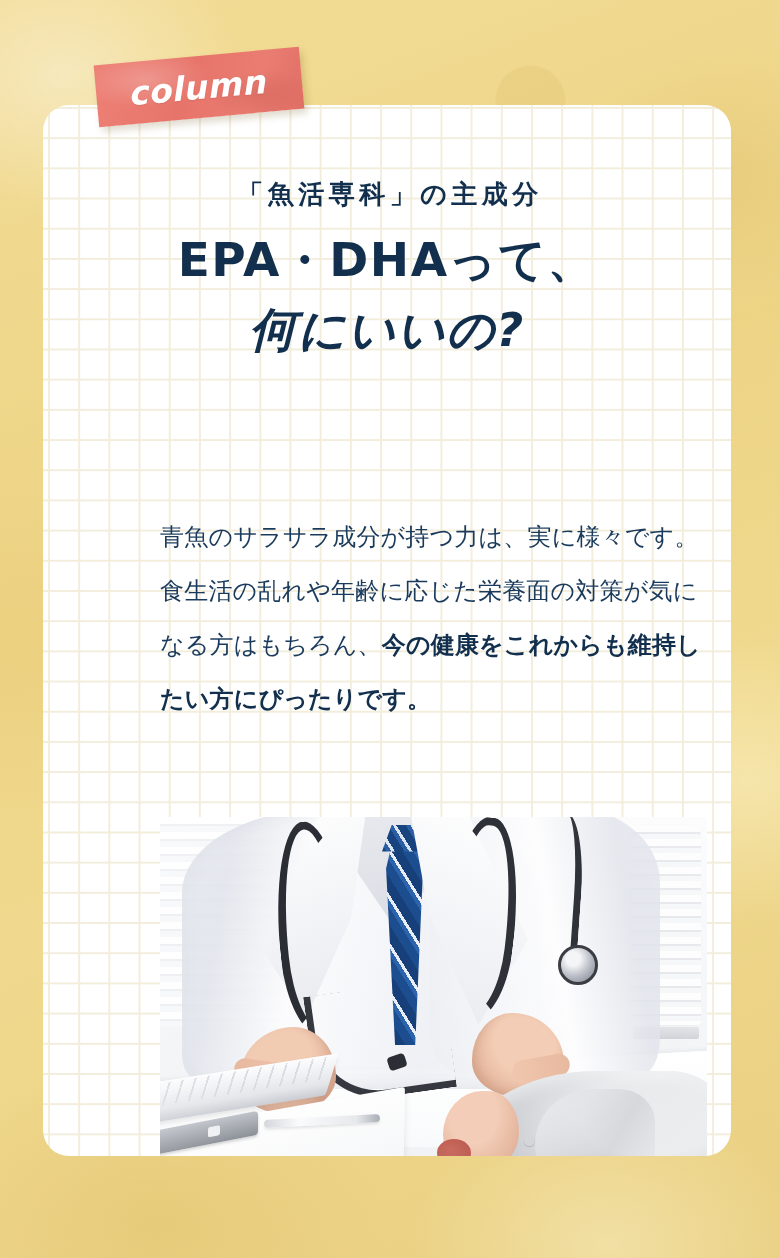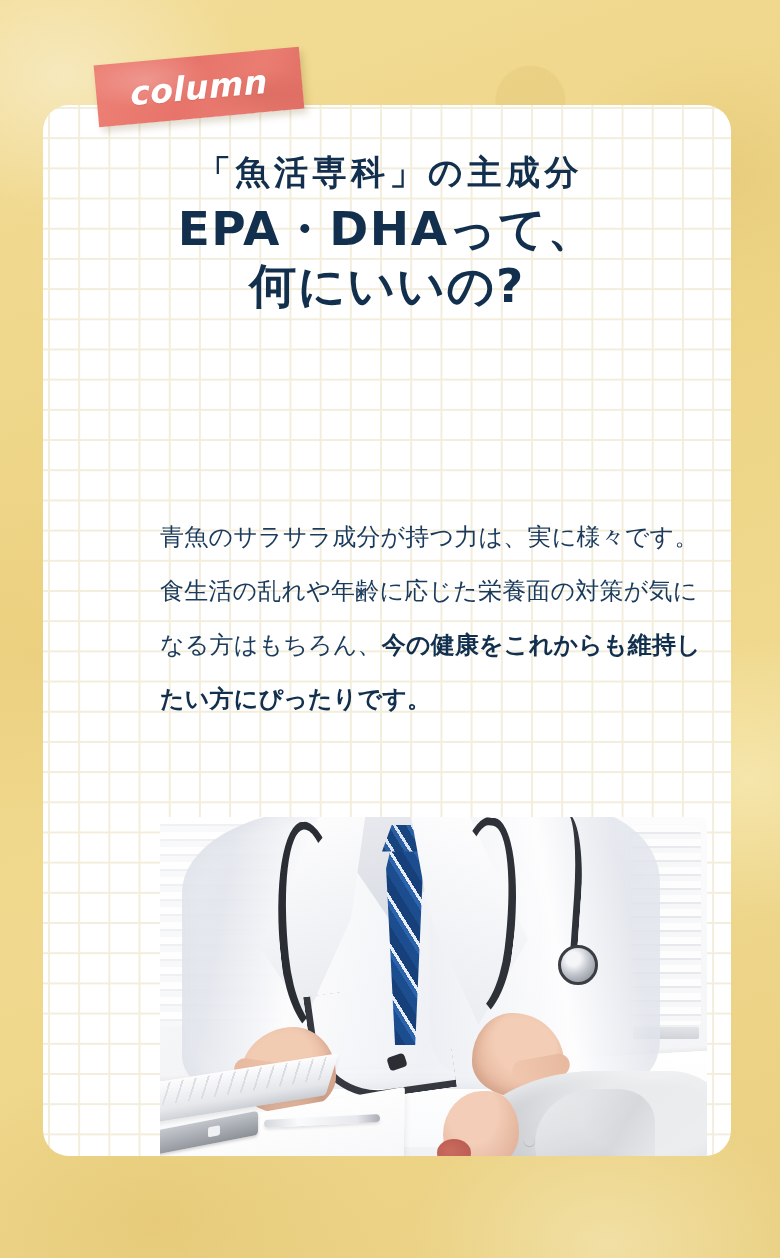--- a/index.html
+++ b/index.html
@@ -92,26 +92,27 @@
   #heading {
     position: absolute;
     left: 0;
     top: 47px;
     width: 688px;
     text-align: center;
     color: #12304E;
   }
 
   #kicker {
-    font-family: Liberation Sans, sans-serif;
-    font-size: 34px;
+    font-family: Liberation Mono, monospace;
+    font-size: 26px;
     font-weight: 600;
     letter-spacing: 4.5px;
     line-height: 1.2;
     padding-left: 6px;
+    margin-top: 29px;
   }
 
   .big-line {
     position: relative;
     display: inline-block;
     font-family: "DejaVu Sans", sans-serif;
     font-size: 47px;
     font-weight: 700;
     line-height: 1.0;
     letter-spacing: 1.5px;
@@ -120,22 +121,22 @@
   }
   .big-line .hl {
     position: absolute;
     left: -6px;
     right: -6px;
     bottom: -2px;
     height: 17px;
     background: #C2E1EB;
     z-index: -1;
   }
-  #line1 { margin-top: 12px; }
-  #line2 { margin-top: 10px; }
+  #line1 { margin-top: 24px; }
+  #line2 { margin-top: 23px; font-style: italic; }
   #line2 .hl { left: 16px; right: 16px; }
 
   
   #body-copy {
     position: absolute;
     left: 117px;
     top: 405px;
     width: 560px;
     color: #1A3A5C;
     font-family: "DejaVu Sans", sans-serif;

